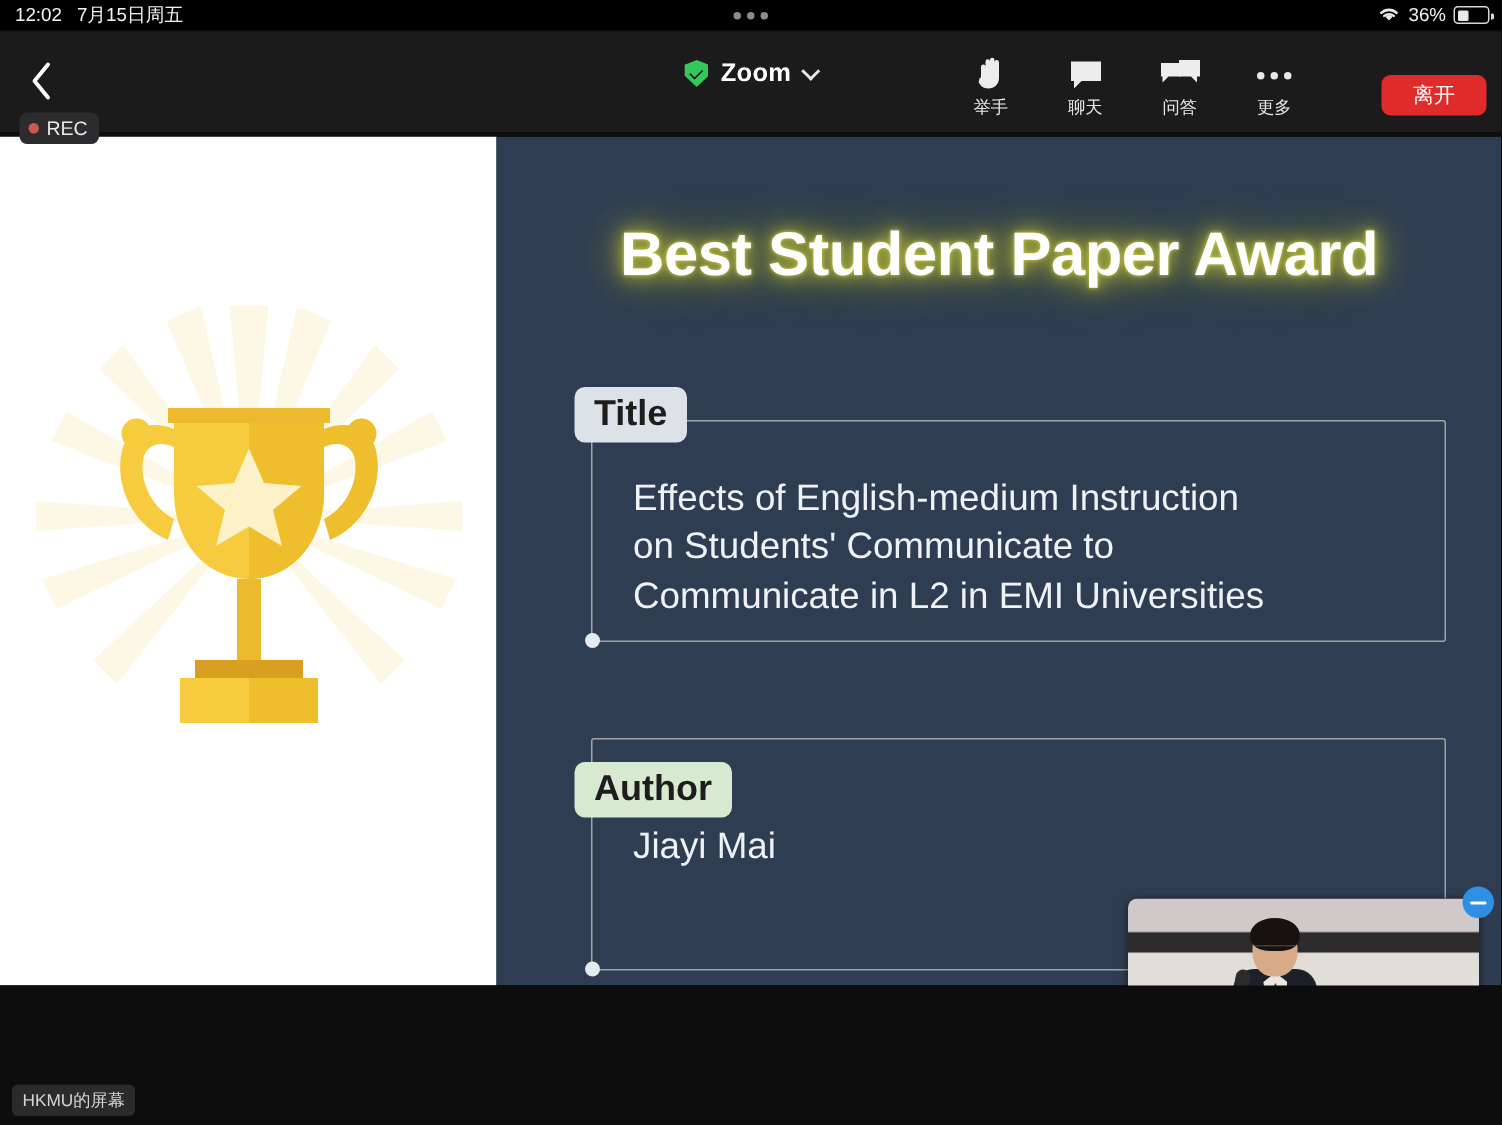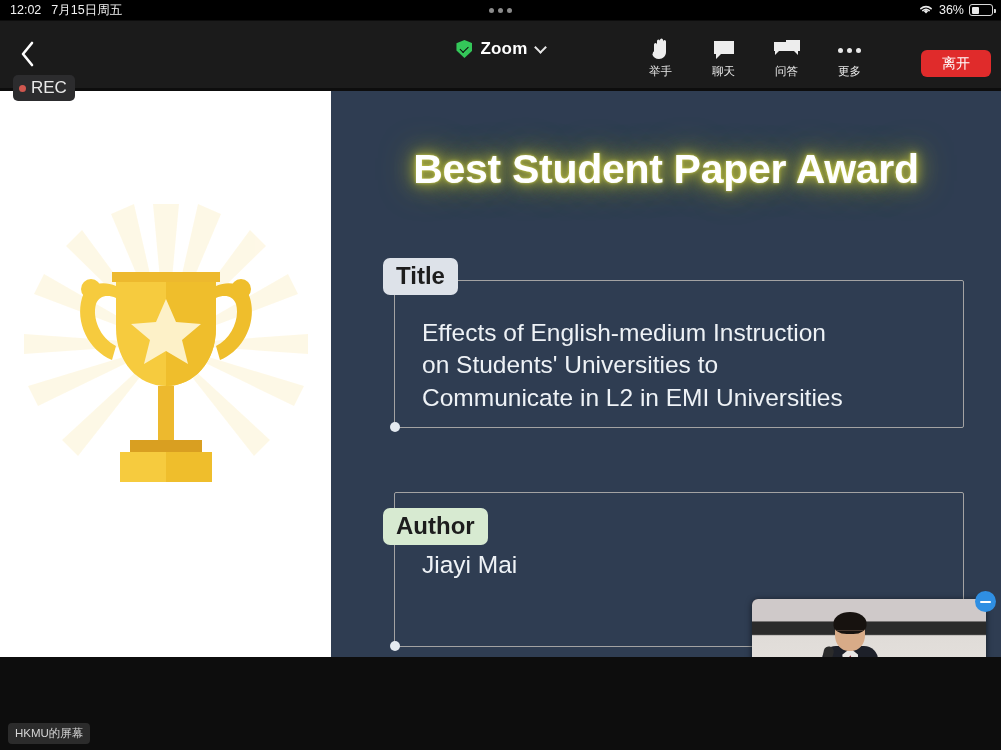--- a/index.html
+++ b/index.html
@@ -63,21 +63,21 @@
   .leave-btn {
     position: absolute; right: 10px; top: 29px; width: 70px; height: 27px;
     background: #e02b2b; color: #fff; border: none; border-radius: 6px;
     font-size: 14px; font-family: inherit; cursor: pointer;
     display: flex; align-items: center; justify-content: center;
   }
 
   
   .rec-badge {
     position: absolute; left: 13px; top: 75px; z-index: 30;
-    background: #2c2c2e; color: #e9e9e9; font-size: 17px;
+    background: #2c2c2e; color: #e9e9e9; font-size: 13px;
     padding: 3px 8px 3px 6px; border-radius: 5px;
     display: flex; align-items: center; gap: 5px;
   }
   .rec-dot { width: 7px; height: 7px; border-radius: 50%; background: #d0574f; display:block; }
 
   
   .stage { position: absolute; left: 0; top: 91px; width: 1001px; height: 566px; background: #000; overflow: hidden; }
   .slide-white {
     position: absolute; left: 0; top: 0; width: 331px; height: 566px; background: #fff;
   }
@@ -287,21 +287,21 @@
     </div>
 
     <div class="slide-dark">
 
       <div class="slide-title">Best Student Paper Award</div>
 
       <div class="card card-title">
         <div class="badge badge-grey">Title</div>
         <div class="card-body">
           <div>Effects of English-medium Instruction</div>
-          <div>on Students' Universities to</div>
+          <div>on Students' Communicate to</div>
           <div>Communicate in L2 in EMI Universities</div>
         </div>
         <span class="endcap"></span>
       </div>
 
       <div class="card card-author">
         <div class="badge badge-green">Author</div>
         <div class="card-body">
           <div>Jiayi Mai</div>
         </div>

